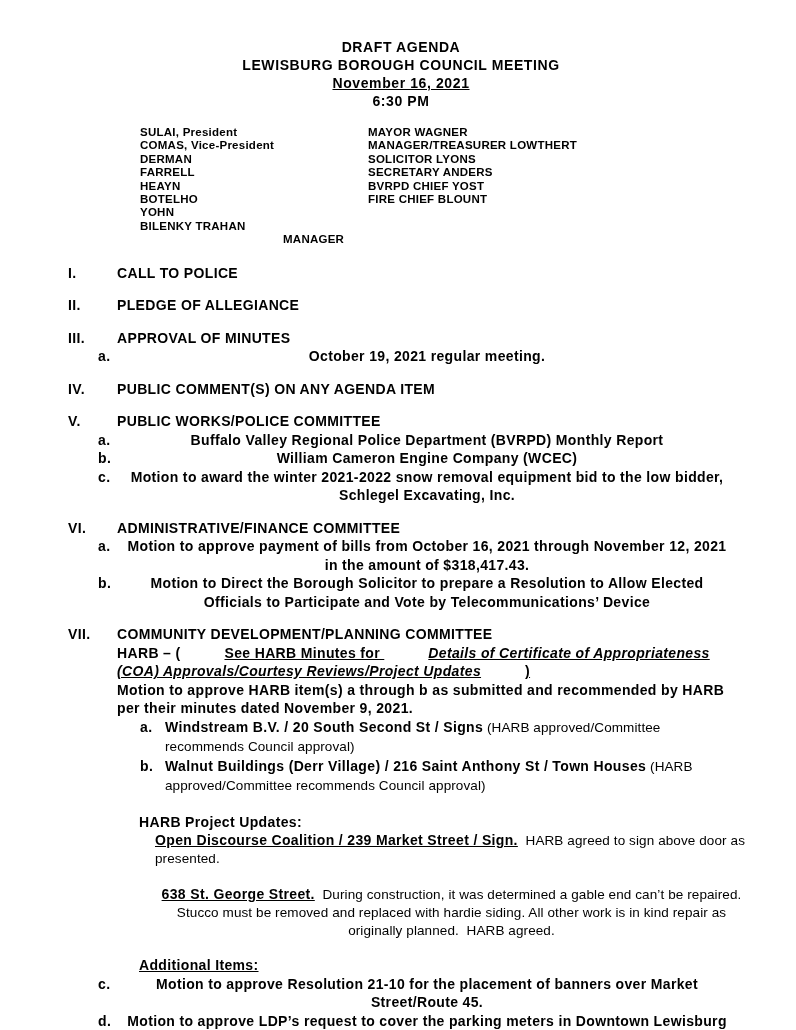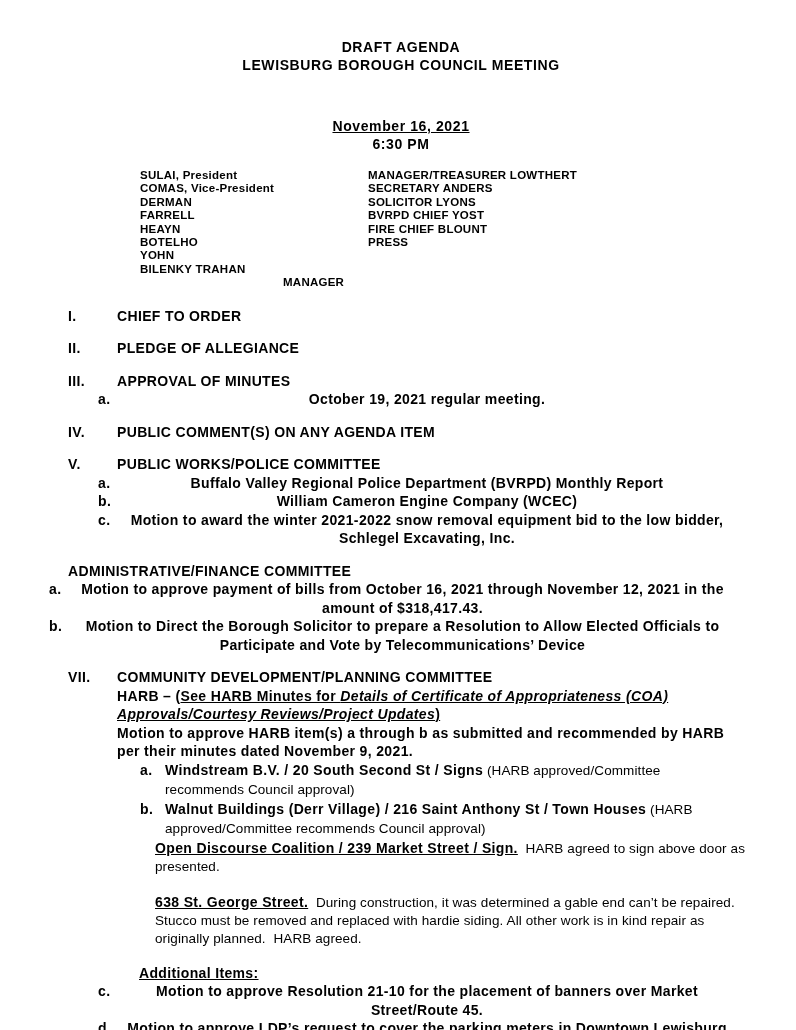--- a/index.html
+++ b/index.html
@@ -19,21 +19,21 @@
     overflow: hidden;
   }
   
   .title-block {
     text-align: center;
     font-weight: 700;
     font-size: 14px;
     letter-spacing: 0.6px;
     line-height: 18px;
   }
-  .title-block .u { text-decoration: underline; margin-top: 43px; }
+  .title-block .u { text-decoration: underline; }
   
   .attendees {
     display: flex;
     margin-left: 72px;
     margin-top: 16px;
     font-weight: 700;
     font-size: 11.5px;
     letter-spacing: 0.25px;
     line-height: 13.4px;
   }
@@ -54,21 +54,21 @@
     letter-spacing: 0.35px;
     line-height: 18.5px;
   }
   .sec { display: flex; margin-top: 14px; }
   .sec-num { flex: 0 0 49px; }
   .sec-body { flex: 1; }
   .item { display: flex; margin-left: -19px; }
   .item-letter { flex: 0 0 22px; }
   .item-text { flex: 1; text-align: center; }
   
-  .harb-line .u { text-decoration: underline; }
+  .harb-line .u { text-decoration: underline; padding-left: 44px; }
   .harb-line .i { font-style: italic; }
   .harb-item { display: flex; margin-left: 23px; }
   .harb-item-letter { flex: 0 0 25px; }
   .harb-item-text { flex: 1; margin-right: -6px; }
   .note {
     font-weight: 400;
     font-size: 13.5px;
     letter-spacing: 0.1px;
   }
   .updates-heading {
@@ -79,21 +79,21 @@
     margin-left: 38px;
     margin-right: -14px;
     margin-top: 0;
     margin-bottom: 0;
     font-weight: 400;
     font-size: 13.5px;
     letter-spacing: 0.1px;
     line-height: 18px;
     white-space: pre-wrap;
   }
-  .update-para + .update-para { margin-top: 17px; }
+  .update-para + .update-para { margin-top: 17px; text-align: center; }
   .update-title {
     font-weight: 700;
     font-size: 14px;
     letter-spacing: 0.35px;
     text-decoration: underline;
   }
   .additional-heading {
     margin-left: 22px;
     margin-top: 16px;
     text-decoration: underline;
@@ -116,35 +116,35 @@
       <div>SULAI, President</div>
       <div>COMAS, Vice-President</div>
       <div>DERMAN</div>
       <div>FARRELL</div>
       <div>HEAYN</div>
       <div>BOTELHO</div>
       <div>YOHN</div>
       <div>BILENKY TRAHAN</div>
     </div>
     <div class="att-col-right">
+      <div>MAYOR WAGNER</div>
       <div>MANAGER/TREASURER LOWTHERT</div>
+      <div>SOLICITOR LYONS</div>
       <div>SECRETARY ANDERS</div>
-      <div>SOLICITOR LYONS</div>
       <div>BVRPD CHIEF YOST</div>
       <div>FIRE CHIEF BLOUNT</div>
-      <div>PRESS</div>
     </div>
   </div>
   <div class="visitors">MANAGER</div>
 
   <div class="sections">
 
     <div class="sec">
       <div class="sec-num">I.</div>
-      <div class="sec-body"><span>CHIEF TO ORDER</span></div>
+      <div class="sec-body"><span>CALL TO POLICE</span></div>
     </div>
 
     <div class="sec">
       <div class="sec-num">II.</div>
       <div class="sec-body"><span>PLEDGE OF ALLEGIANCE</span></div>
     </div>
 
     <div class="sec">
       <div class="sec-num">III.</div>
       <div class="sec-body">
@@ -174,20 +174,21 @@
           <div class="item-text">William Cameron Engine Company (WCEC)</div>
         </div>
         <div class="item">
           <div class="item-letter">c.</div>
           <div class="item-text">Motion to award the winter 2021-2022 snow removal equipment bid to the low bidder, Schlegel Excavating, Inc.</div>
         </div>
       </div>
     </div>
 
     <div class="sec">
+      <div class="sec-num">VI.</div>
       <div class="sec-body">
         <div>ADMINISTRATIVE/FINANCE COMMITTEE</div>
         <div class="item">
           <div class="item-letter">a.</div>
           <div class="item-text">Motion to approve payment of bills from October 16, 2021 through November 12, 2021 in the amount of $318,417.43.</div>
         </div>
         <div class="item">
           <div class="item-letter">b.</div>
           <div class="item-text">Motion to Direct the Borough Solicitor to prepare a Resolution to Allow Elected Officials to Participate and Vote by Telecommunications’ Device</div>
         </div>
@@ -203,20 +204,21 @@
 
         <div class="harb-item">
           <div class="harb-item-letter">a.</div>
           <div class="harb-item-text"><span>Windstream B.V. / 20 South Second St / Signs</span><span class="note"> (HARB approved/Committee recommends Council approval)</span></div>
         </div>
         <div class="harb-item">
           <div class="harb-item-letter">b.</div>
           <div class="harb-item-text"><span>Walnut Buildings (Derr Village) / 216 Saint Anthony St / Town Houses</span><span class="note"> (HARB approved/Committee recommends Council approval)</span></div>
         </div>
 
+        <div class="updates-heading">HARB Project Updates:</div>
         <p class="update-para"><span class="update-title">Open Discourse Coalition / 239 Market Street / Sign.</span><span>  HARB agreed to sign above door as presented.</span></p>
         <p class="update-para"><span class="update-title">638 St. George Street.</span><span>  During construction, it was determined a gable end can’t be repaired. Stucco must be removed and replaced with hardie siding. All other work is in kind repair as originally planned.  HARB agreed.</span></p>
 
         <div class="additional-heading">Additional Items:</div>
         <div class="item">
           <div class="item-letter">c.</div>
           <div class="item-text">Motion to approve Resolution 21-10 for the placement of banners over Market Street/Route 45.</div>
         </div>
         <div class="item">
           <div class="item-letter">d.</div>

